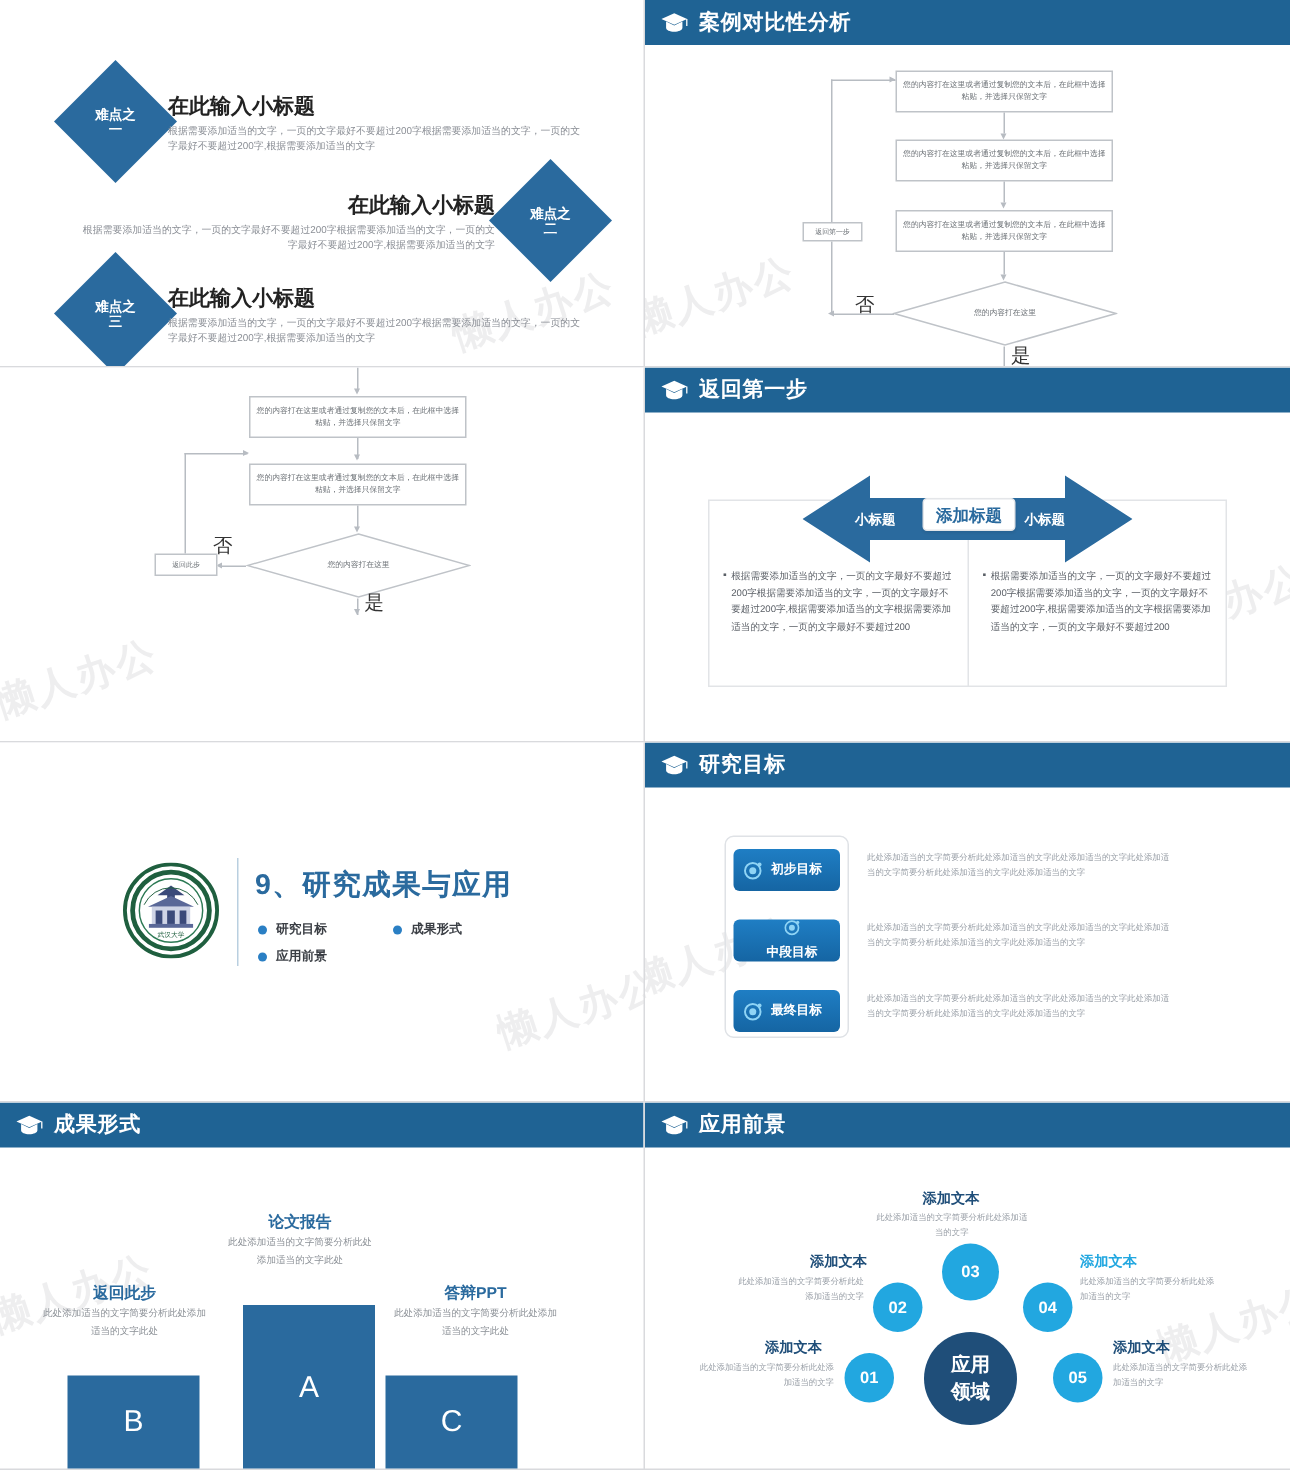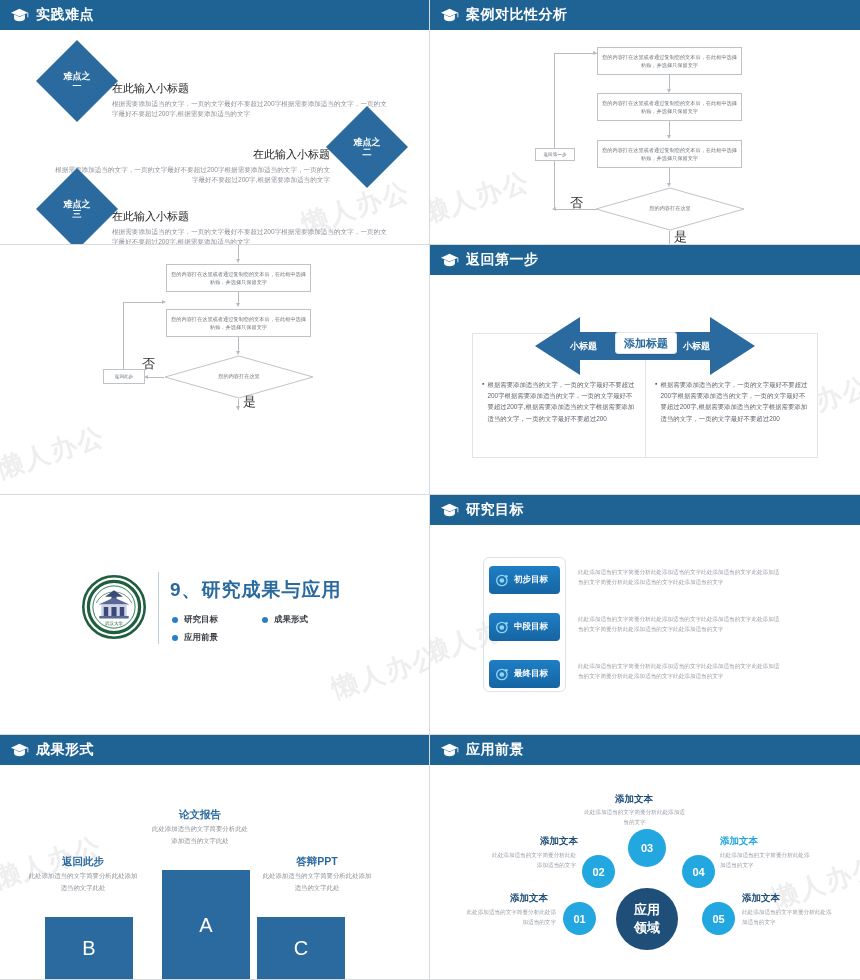--- a/index.html
+++ b/index.html
@@ -60,21 +60,21 @@
     background: #2A6A9E;
     transform: rotate(45deg);
   }
   .dia-lbl {
     position:absolute;
     width: 58px; height: 58px;
     display:flex; flex-direction:column;
     align-items:center; justify-content:center;
     color:#fff; font-size:9px; font-weight:bold; line-height:1.15;
   }
-  .blk-title { font-size:11px; font-weight:normal; color:#222; margin-bottom:3px;margin-top:19px;}
+  .blk-title { font-size:14px; font-weight:bold; color:#222; margin-bottom:3px;}
   .blk-text  { font-size:6.6px; color:#8b8f96; line-height:1.55; }
 
   
   .fbox {
     position:absolute;
     border:1px solid #bfc3c8;
     background:#fff;
     font-size:5.2px; color:#6e7378;
     line-height:1.6;
     display:flex; align-items:center; justify-content:center;
@@ -171,28 +171,20 @@
   .c-ttl { position:absolute; font-size:9.5px; font-weight:bold; color:#1F4E79;}
   .c-ttl.cyan { color:#22A7E0; }
   .c-txt { position:absolute; font-size:5.6px; color:#9aa0a8; line-height:1.8;}
 </style>
 </head>
 <body>
 
 <div class="grid">
 
   <div class="slide">
-    <div class="hdr">
-      <svg class="cap-icon" viewBox="0 0 24 18">
-        <path d="M12 1 L23 6 L12 11 L1 6 Z" fill="#ffffff"></path>
-        <path d="M5 8.2 V13.5 C5 15.6 8.2 16.9 12 16.9 C15.8 16.9 19 15.6 19 13.5 V8.2 L12 11.6 Z" fill="#ffffff"></path>
-        <rect x="22.2" y="6" width="1.1" height="6" fill="#ffffff"></rect>
-      </svg>
-      <span class="hdr-title">实践难点</span>
-    </div>
     <div class="s1-body">
       <span class="wm" style="left:300px;top:160px;">懒人办公</span>
 
       <div class="dia" style="left:48px;top:22px;"></div>
       <div class="dia-lbl" style="left:48px;top:22px;">
         <span>难点之</span>
         <span>一</span>
       </div>
       <div style="position:absolute;left:112px;top:32px;width:275px;">
         <div class="blk-title">在此输入小标题</div>
@@ -393,21 +385,21 @@
       <div class="goal-btn" style="left:59px;top:41px;width:71px;height:28px;">
         <svg width="13" height="13" viewBox="0 0 20 20">
           <circle cx="9" cy="10" r="8" fill="none" stroke="#8fd4f5" stroke-width="2"></circle>
           <circle cx="9" cy="10" r="3.6" fill="#8fd4f5"></circle>
           <circle cx="16" cy="3.5" r="2" fill="#8fd4f5"></circle>
         </svg>
         <span>初步目标</span>
       </div>
       <div class="goal-txt" style="left:148px;top:42px;width:205px;">此处添加适当的文字简要分析此处添加适当的文字此处添加适当的文字此处添加适当的文字简要分析此处添加适当的文字此处添加适当的文字</div>
 
-      <div class="goal-btn" style="left:59px;top:88px;width:71px;height:28px;">
+      <div class="goal-btn" style="left:59px;top:88px;width:71px;height:28px;flex-direction:column;">
         <svg width="13" height="13" viewBox="0 0 20 20">
           <circle cx="9" cy="10" r="8" fill="none" stroke="#8fd4f5" stroke-width="2"></circle>
           <circle cx="9" cy="10" r="3.6" fill="#8fd4f5"></circle>
           <circle cx="16" cy="3.5" r="2" fill="#8fd4f5"></circle>
         </svg>
         <span>中段目标</span>
       </div>
       <div class="goal-txt" style="left:148px;top:89px;width:205px;">此处添加适当的文字简要分析此处添加适当的文字此处添加适当的文字此处添加适当的文字简要分析此处添加适当的文字此处添加适当的文字</div>
 
       <div class="goal-btn" style="left:59px;top:135px;width:71px;height:28px;">

